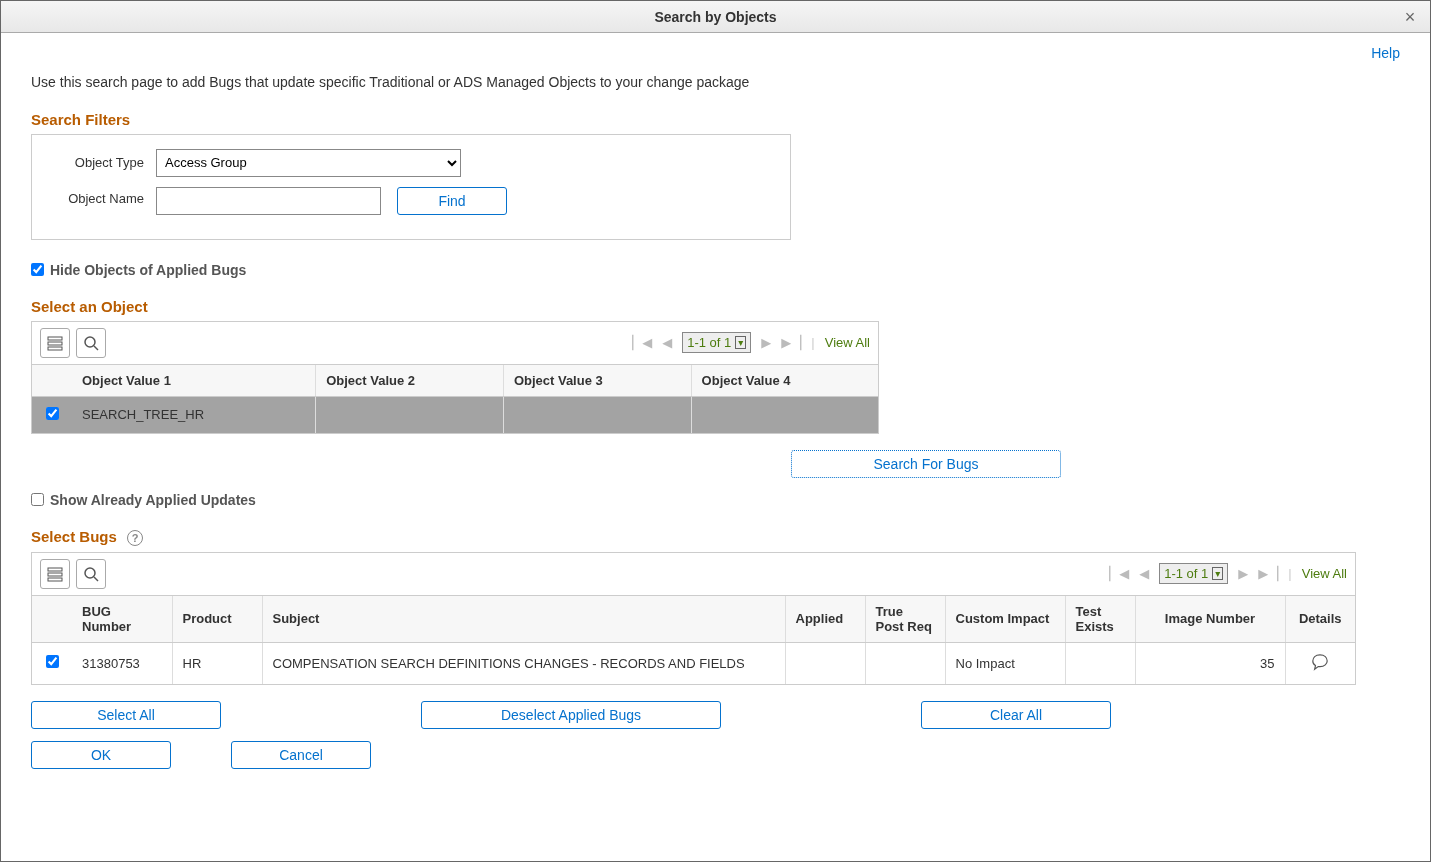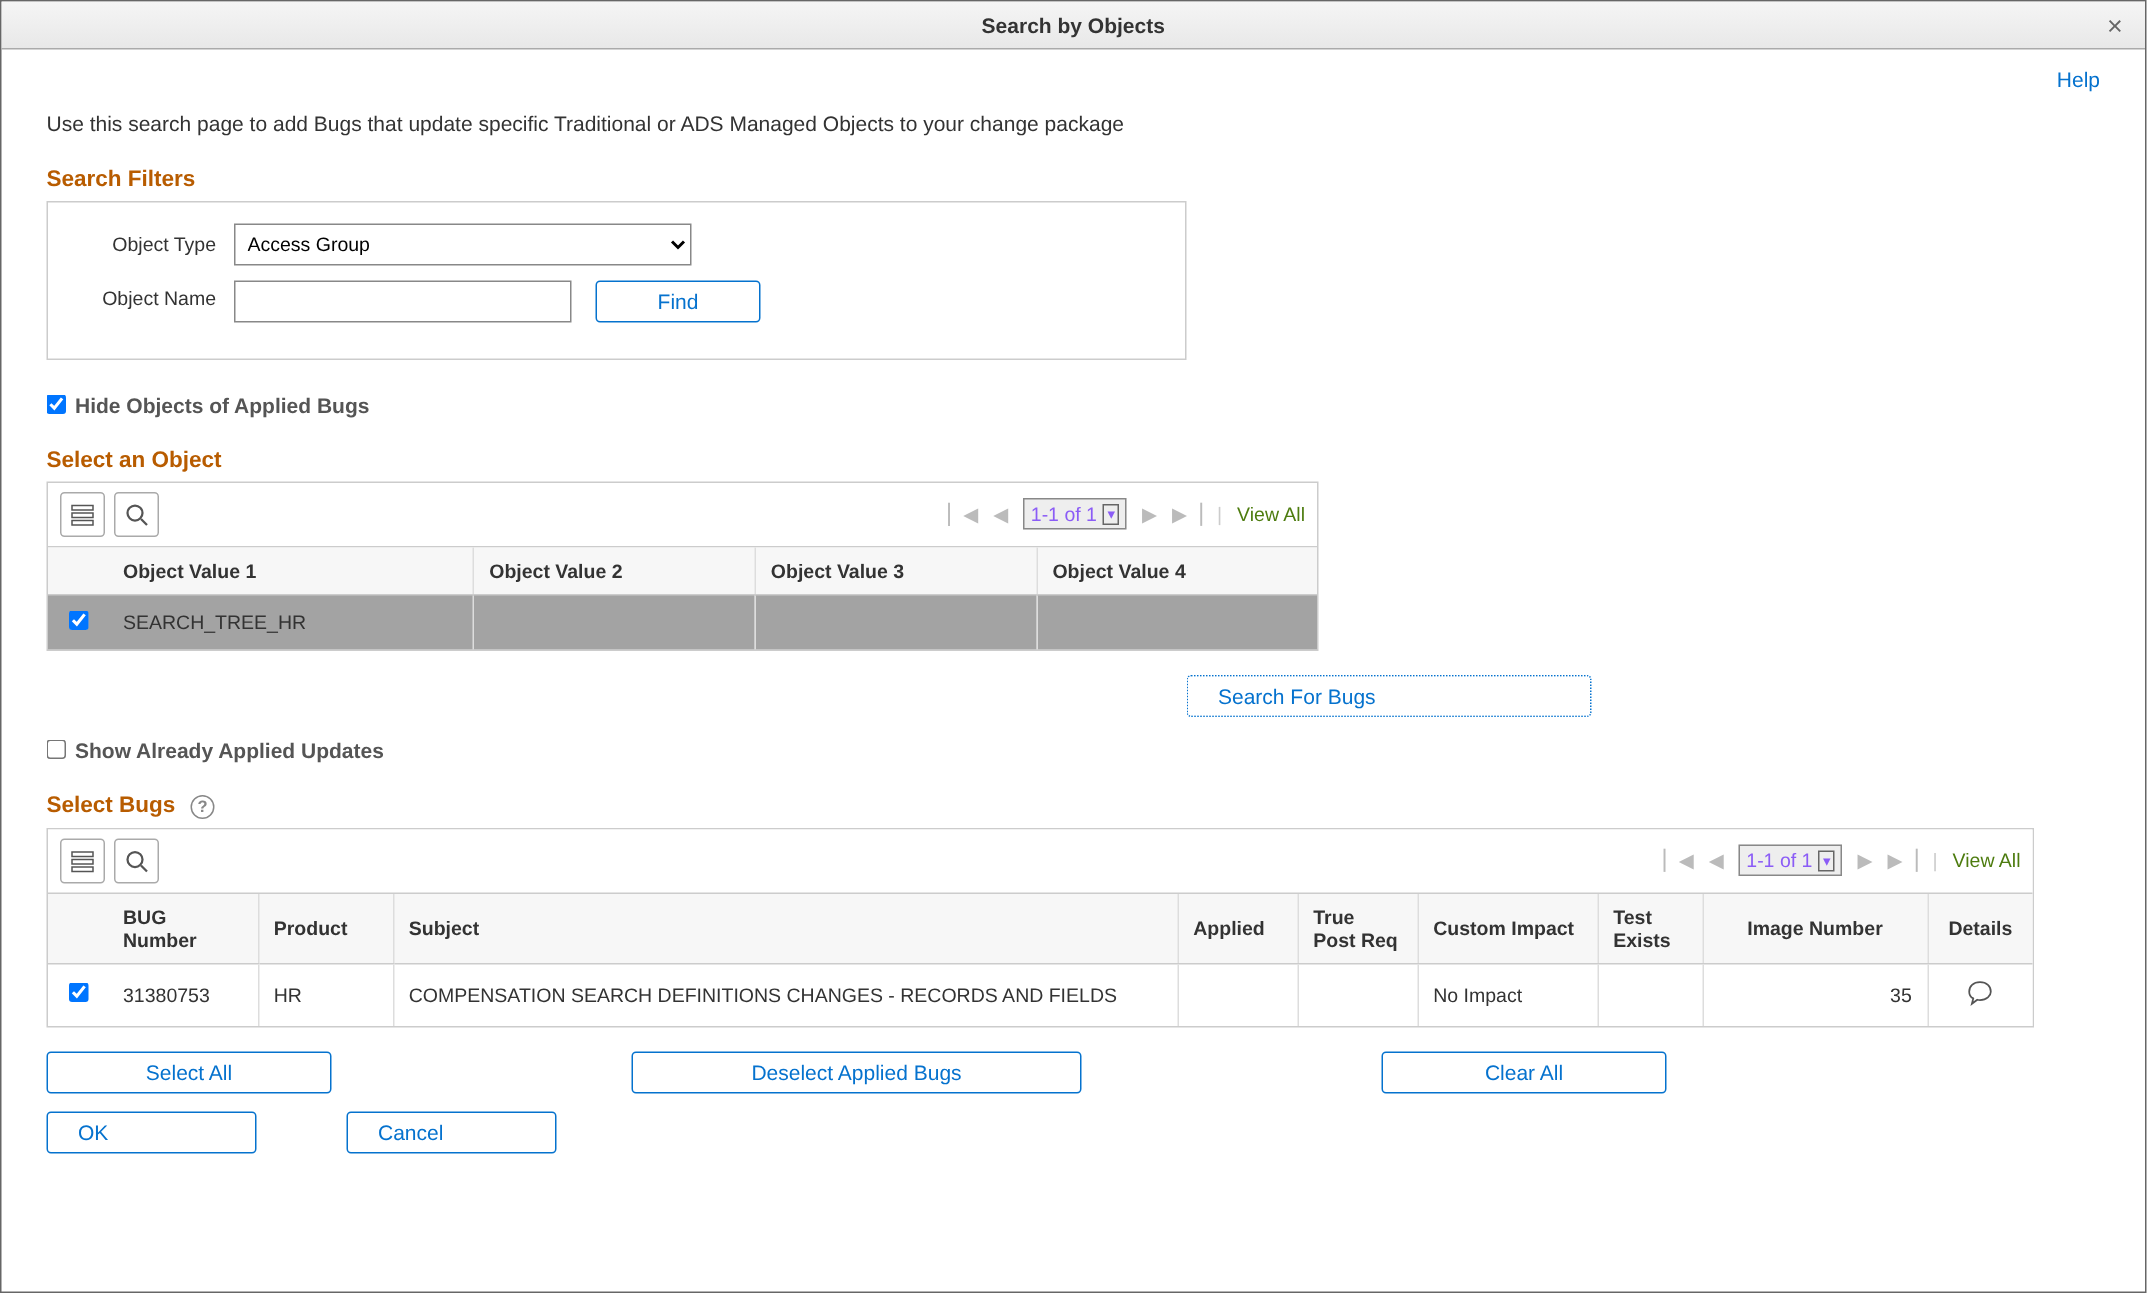--- a/index.html
+++ b/index.html
@@ -52,23 +52,23 @@
   width: 305px; height: 28px; border: 1px solid #888; background: #fff;
   padding: 2px 4px; font-size: 13px;
 }
 .filters-box input[type=text] {
   width: 225px; height: 28px; border: 1px solid #888; padding: 2px 6px;
 }
 .btn {
   border: 1px solid #0572ce; background: #fff; color: #0572ce;
   padding: 5px 20px; border-radius: 3px; cursor: pointer; font-size: 14px;
 }
-.btn.wide { width: 270px; text-align: left; }
+.btn.wide { width: 270px; text-align: center; }
 .btn.med { width: 190px; text-align: center; }
-.btn.sm { width: 140px; text-align: left; }
+.btn.sm { width: 140px; text-align: center; }
 .btn.find { width: 110px; padding: 5px 10px; margin-left: 16px; }
 .btn.dotted { border: 1px dotted #0572ce; }
 .check-row { display: flex; align-items: center; margin: 10px 0 20px 0; }
 .check-row input { margin-right: 6px; }
 .check-row label { font-weight: bold; color: #555; font-size: 14px; }
 .grid-wrap { border: 1px solid #ccc; width: 848px; margin-bottom: 16px; }
 .grid-wrap.wide { width: 1325px; }
 .grid-toolbar {
   display: flex; align-items: center; padding: 6px 8px; border-bottom: 1px solid #ccc;
   background: #fff;
@@ -76,21 +76,21 @@
 .icon-btn {
   width: 30px; height: 30px; border: 1px solid #aaa; border-radius: 3px;
   display: flex; align-items: center; justify-content: center; margin-right: 6px;
   cursor: pointer; background: #fff;
 }
 .icon-btn svg { width: 16px; height: 16px; }
 .pager { margin-left: auto; display: flex; align-items: center; gap: 10px; color: #888; }
 .pager .nav { cursor: pointer; color: #bbb; }
 .pager .range-sel {
   display: inline-flex; align-items: center; border: 1px solid #888; background: #eee;
-  padding: 2px 4px; color: #8b5cf6; font-size: 13px;
+  padding: 2px 4px; color: #4d7c0f; font-size: 13px;
 }
 .pager .range-sel .chev { border: 1px solid #666; padding: 0 2px; margin-left: 4px; font-size: 10px; }
 .pager .divider { color: #ccc; }
 .pager .viewall { color: #4d7c0f; cursor: pointer; }
 table.grid { width: 100%; border-collapse: collapse; }
 table.grid th {
   text-align: left; padding: 8px 10px; border-bottom: 1px solid #ccc; border-right: 0;
   background: #f7f7f7; font-weight: bold; color: #333; font-size: 13px;
 }
 table.grid td {

